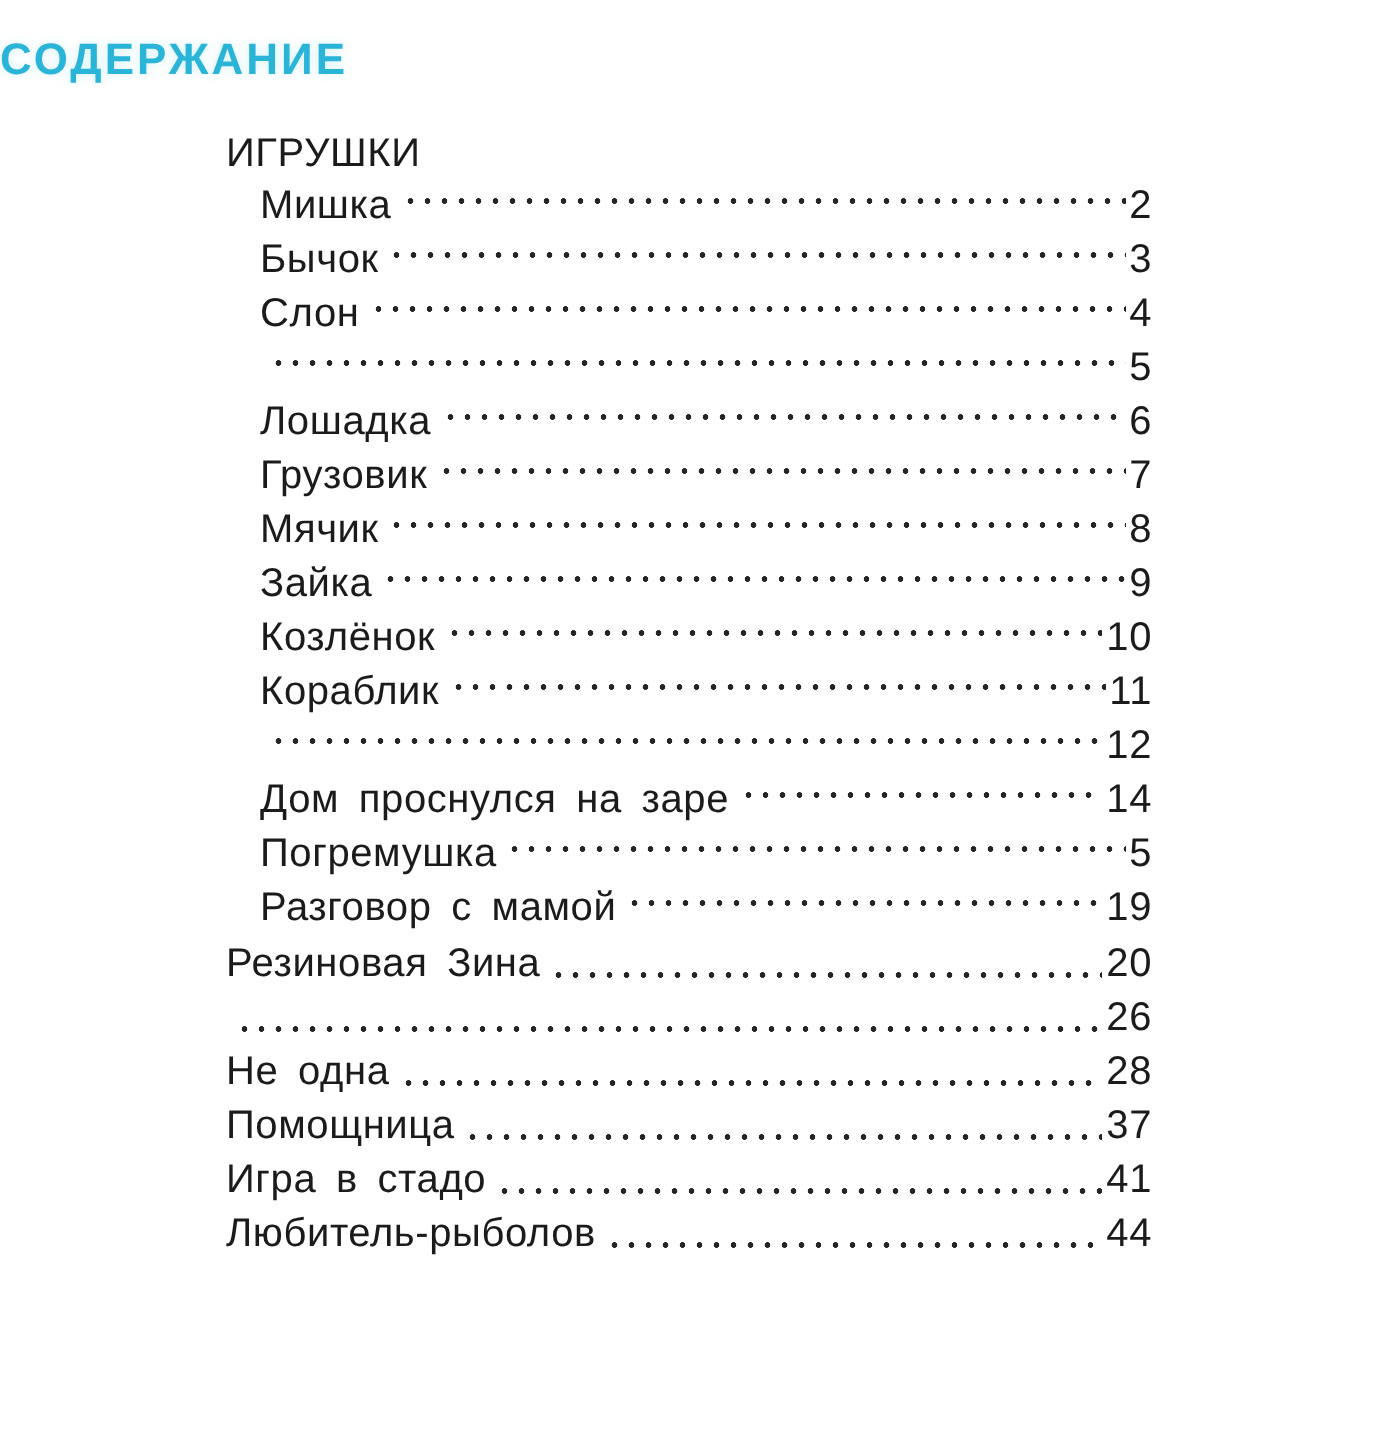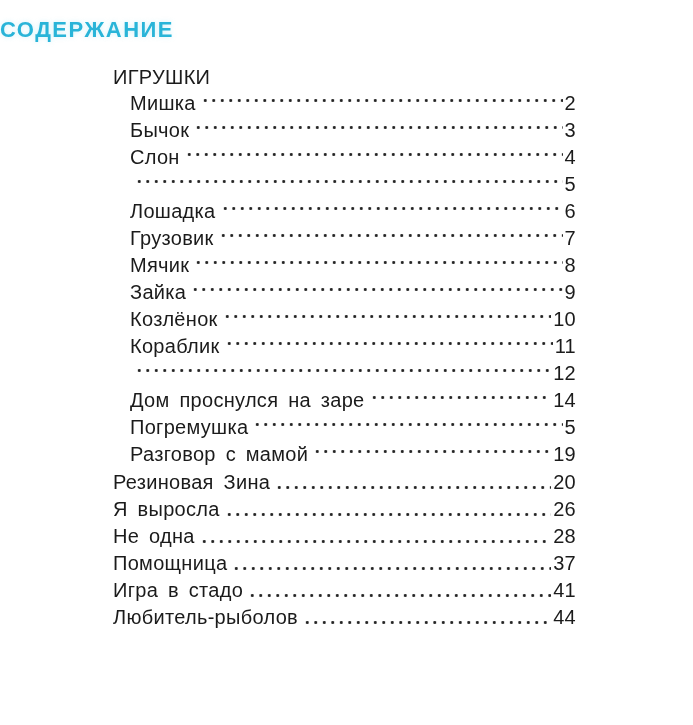--- a/index.html
+++ b/index.html
@@ -140,21 +140,20 @@
         <span class="label">Разговор с мамой</span>
         <span class="dots"></span>
         <span class="pagenum">19</span>
       </div>
       <div class="row row--top">
         <span class="label">Резиновая Зина</span>
         <span class="dots"></span>
         <span class="pagenum">20</span>
       </div>
       <div class="row row--top">
-        <span class="label">Я выросла</span>
         <span class="dots"></span>
         <span class="pagenum">26</span>
       </div>
       <div class="row row--top">
         <span class="label">Не одна</span>
         <span class="dots"></span>
         <span class="pagenum">28</span>
       </div>
       <div class="row row--top">
         <span class="label">Помощница</span>

